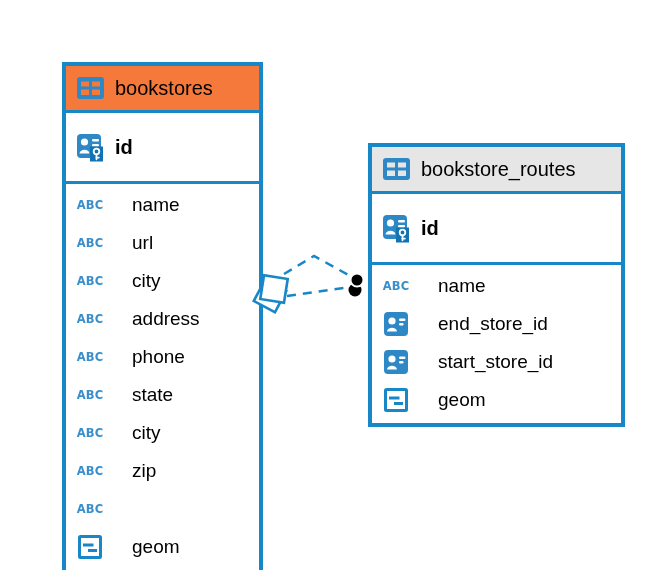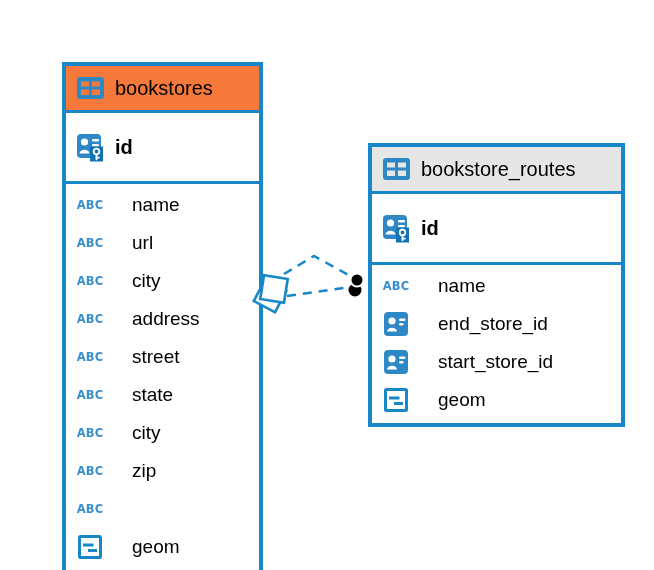--- a/index.html
+++ b/index.html
@@ -101,21 +101,21 @@
       <div class="col-row">
         <span class="icon-slot abc">ABC</span>
         <span>city</span>
       </div>
       <div class="col-row">
         <span class="icon-slot abc">ABC</span>
         <span>address</span>
       </div>
       <div class="col-row">
         <span class="icon-slot abc">ABC</span>
-        <span>street</span>
+        <span>phone</span>
       </div>
       <div class="col-row">
         <span class="icon-slot abc">ABC</span>
         <span>state</span>
       </div>
       <div class="col-row">
         <span class="icon-slot abc">ABC</span>
         <span>city</span>
       </div>
       <div class="col-row">

